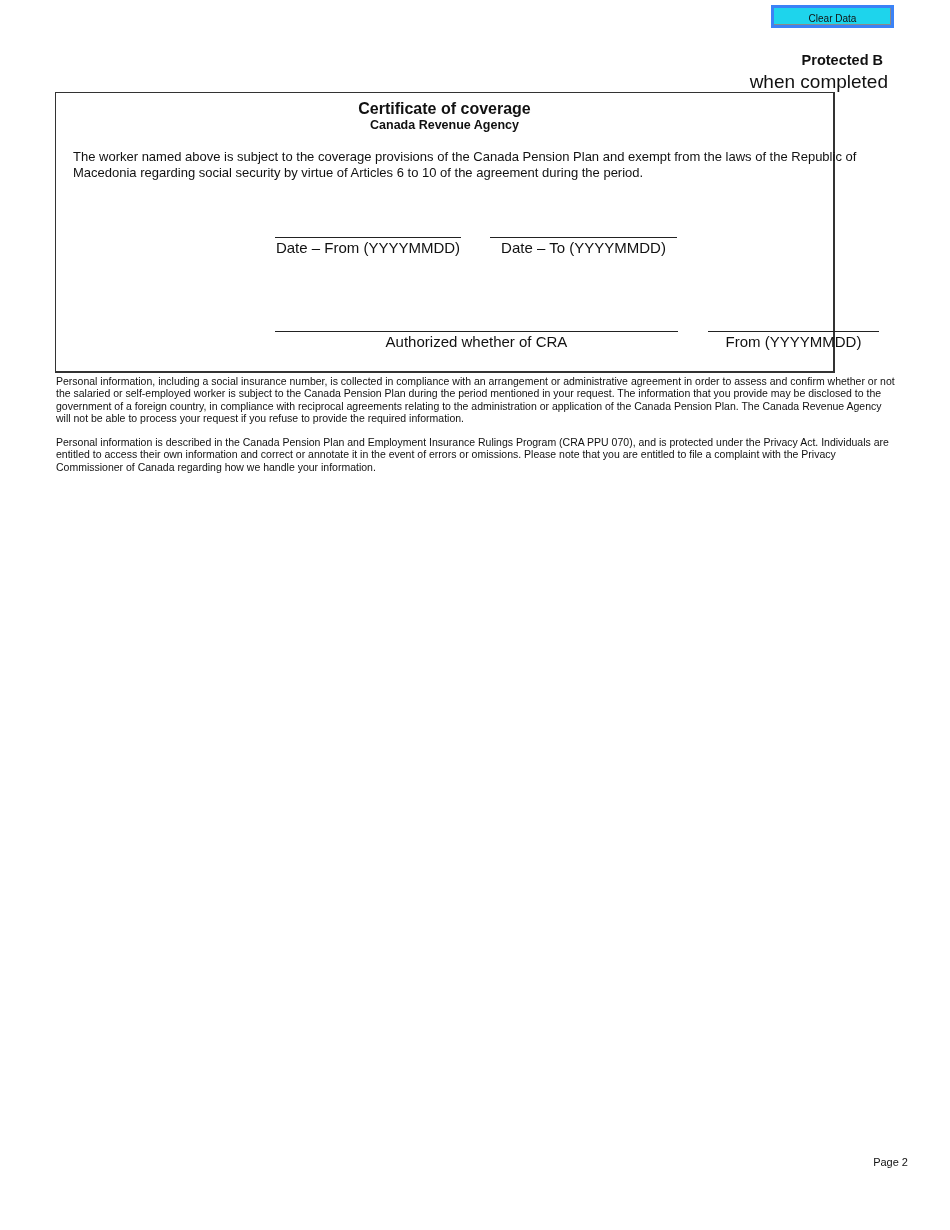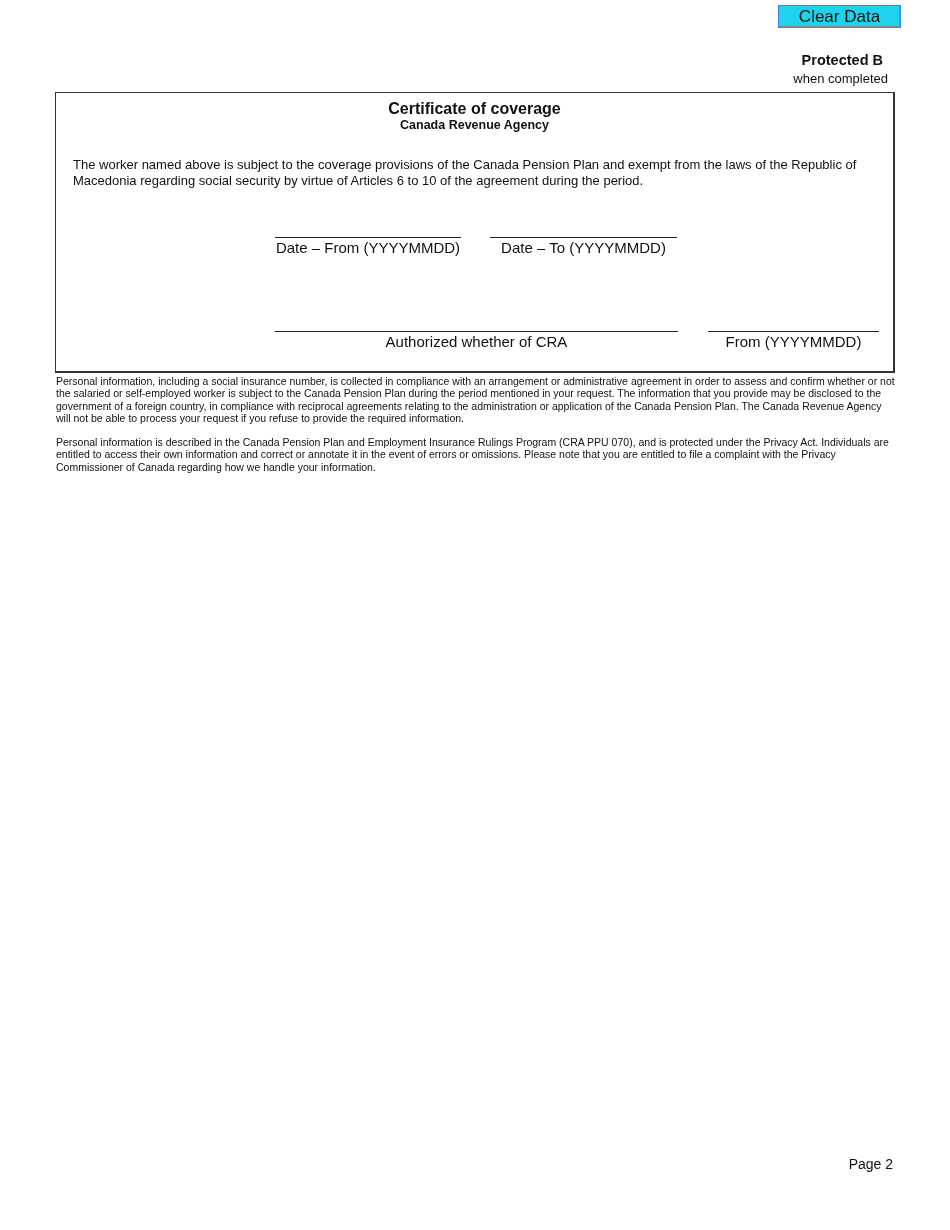--- a/index.html
+++ b/index.html
@@ -12,50 +12,49 @@
       position: relative;
       overflow: hidden;
     }
     .clear-btn {
       position: absolute;
       left: 771px;
       top: 5px;
       width: 123px;
       height: 23px;
       background: #1ed4ec;
-      border: 1px solid #3b82f6;
+      border: 3px solid #3b82f6;
       box-shadow: inset -1px -1px 0 #8a8a8a;
       font-family: "Liberation Sans", sans-serif;
-      font-size: 17px;
+      font-size: 10px;
       color: #111;
       text-align: center;
       line-height: 21px;
       cursor: pointer;
-      margin-left: 7px;
     }
     .protected {
       position: absolute;
       right: 67px;
       top: 52px;
       font-size: 14.5px;
       font-weight: bold;
       text-align: right;
     }
     .when-completed {
       position: absolute;
       right: 62px;
       top: 71px;
-      font-size: 13px;
+      font-size: 19px;
       text-align: right;
     }
     .cert-box {
       position: absolute;
       left: 55px;
       top: 92px;
-      width: 840px;
+      width: 780px;
       height: 281px;
       border: 1.5px solid #333;
       border-right-width: 2px;
       border-bottom-width: 2px;
     }
     .cert-title {
       position: absolute;
       left: 0;
       width: 100%;
       top: 7px;
@@ -68,21 +67,21 @@
       left: 0;
       width: 100%;
       top: 25px;
       text-align: center;
       font-size: 12.5px;
       font-weight: bold;
     }
     .cert-body {
       position: absolute;
       left: 17px;
-      top: 64px;
+      top: 56px;
       width: 790px;
       font-size: 13px;
       line-height: 15.5px;
     }
     .sig-field {
       position: absolute;
     }
     .sig-field .line {
       border-top: 1px solid #222;
       width: 100%;
@@ -106,23 +105,23 @@
     }
     .privacy {
       position: absolute;
       left: 56px;
       width: 840px;
       font-size: 10.5px;
       line-height: 12.3px;
     }
     .page-num {
       position: absolute;
-      right: 57px;
+      right: 42px;
       top: 1156px;
-      font-size: 14px;
+      font-size: 11px;
     }
   </style>
 </head>
 <body>
 
 <button class="clear-btn">Clear Data</button>
 
 <div class="protected">Protected B</div>
 <div class="when-completed">when completed</div>
 

